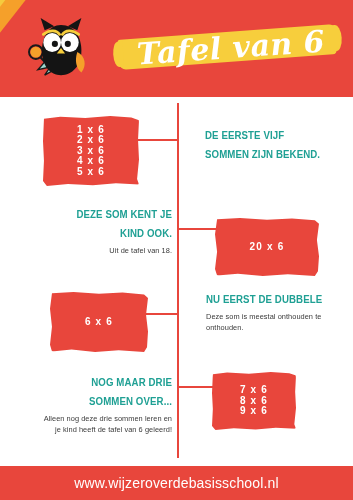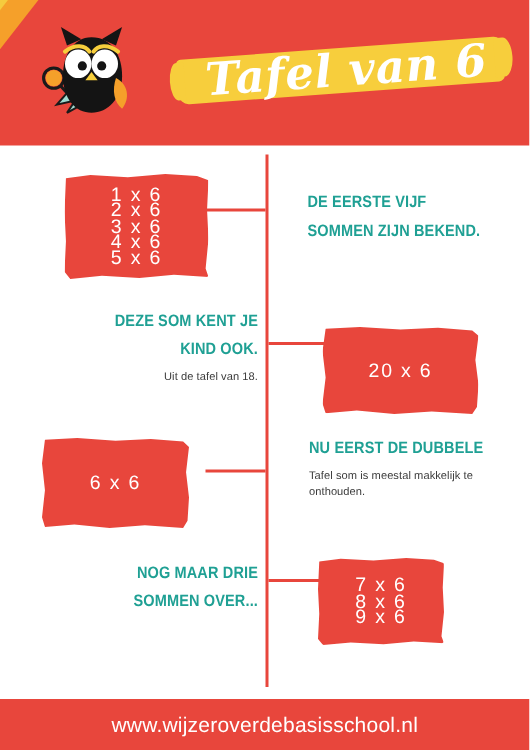--- a/index.html
+++ b/index.html
@@ -64,21 +64,21 @@
 
   
   .sumbox {
     position:absolute;
     background:#E8463C;
     color:#ffffff;
     display:flex; align-items:center; justify-content:center;
     text-align:center;
   }
   .sumbox-inner {
-    font-size:13px; font-weight:normal; line-height:10.5px;
+    font-size:10px; font-weight:bold; line-height:10.5px;
     letter-spacing:1.2px; white-space:pre-line;text-align:right;
   }
   
   .torn-a { border-radius:4px 3px 5px 4px/5px 6px 3px 4px;
             clip-path:polygon(1% 4%,18% 1%,44% 3%,70% 0%,92% 2%,100% 6%,99% 34%,100% 62%,98% 90%,100% 98%,76% 96%,52% 99%,26% 97%,4% 100%,0% 93%,1% 64%,0% 36%); }
   .torn-b { border-radius:5px 4px 3px 6px/4px 5px 6px 3px;
             clip-path:polygon(2% 2%,24% 0%,50% 3%,74% 1%,96% 4%,100% 10%,98% 38%,100% 66%,99% 92%,96% 100%,70% 97%,46% 100%,22% 96%,2% 99%,0% 88%,2% 58%,0% 28%); }
 
   .textblock { position:absolute; }
   .tb-head {
@@ -102,21 +102,21 @@
   .tb-head.align-right { transform-origin:right center; }
   .tb-head.align-left  { transform-origin:left center; }
 
   
   #box-1  { left:43px;  top:116px; width:96px; height:70px; }
   #text-1 { left:205px; top:126px; width:132px; }
 
   #text-2 { left:40px;  top:205px; width:132px; }
   #box-2  { left:215px; top:218px; width:104px; height:58px; }
 
-  #box-3  { left:28px;  top:292px; width:98px; height:60px; }
+  #box-3  { left:50px;  top:292px; width:98px; height:60px; }
   #text-3 { left:206px; top:290px; width:134px; }
 
   #text-4 { left:38px;  top:373px; width:134px; }
   #box-4  { left:212px; top:372px; width:84px; height:58px; }
 
   
   #footer {
     position:absolute; left:0; bottom:0; width:353px; height:34px;
     background:#E8463C;
     display:flex; align-items:center; justify-content:center;
@@ -187,25 +187,26 @@
 </div>
 <div class="sumbox torn-b" id="box-2">
   <div class="sumbox-inner">20 x 6</div>
 </div>
 
 <div class="sumbox torn-b" id="box-3">
   <div class="sumbox-inner">6 x 6</div>
 </div>
 <div class="textblock align-left" id="text-3">
   <div class="tb-head align-left">NU EERST DE DUBBELE</div>
-  <div class="tb-body">Tafel som is meestal makkelijk te onthouden.</div>
+  <div class="tb-body">Deze som is meestal onthouden te onthouden.</div>
 </div>
 
 <div class="textblock align-right" id="text-4">
   <div class="tb-head align-right">NOG MAAR DRIE SOMMEN OVER...</div>
+  <div class="tb-body align-right">Alleen nog deze drie sommen leren en je kind heeft de tafel van 6 geleerd!</div>
 </div>
 <div class="sumbox torn-a" id="box-4">
   <div class="sumbox-inner">7 x 6
 8 x 6
 9 x 6</div>
 </div>
 
 <div id="footer">
   <span id="footer-url">www.wijzeroverdebasisschool.nl</span>
 </div>

